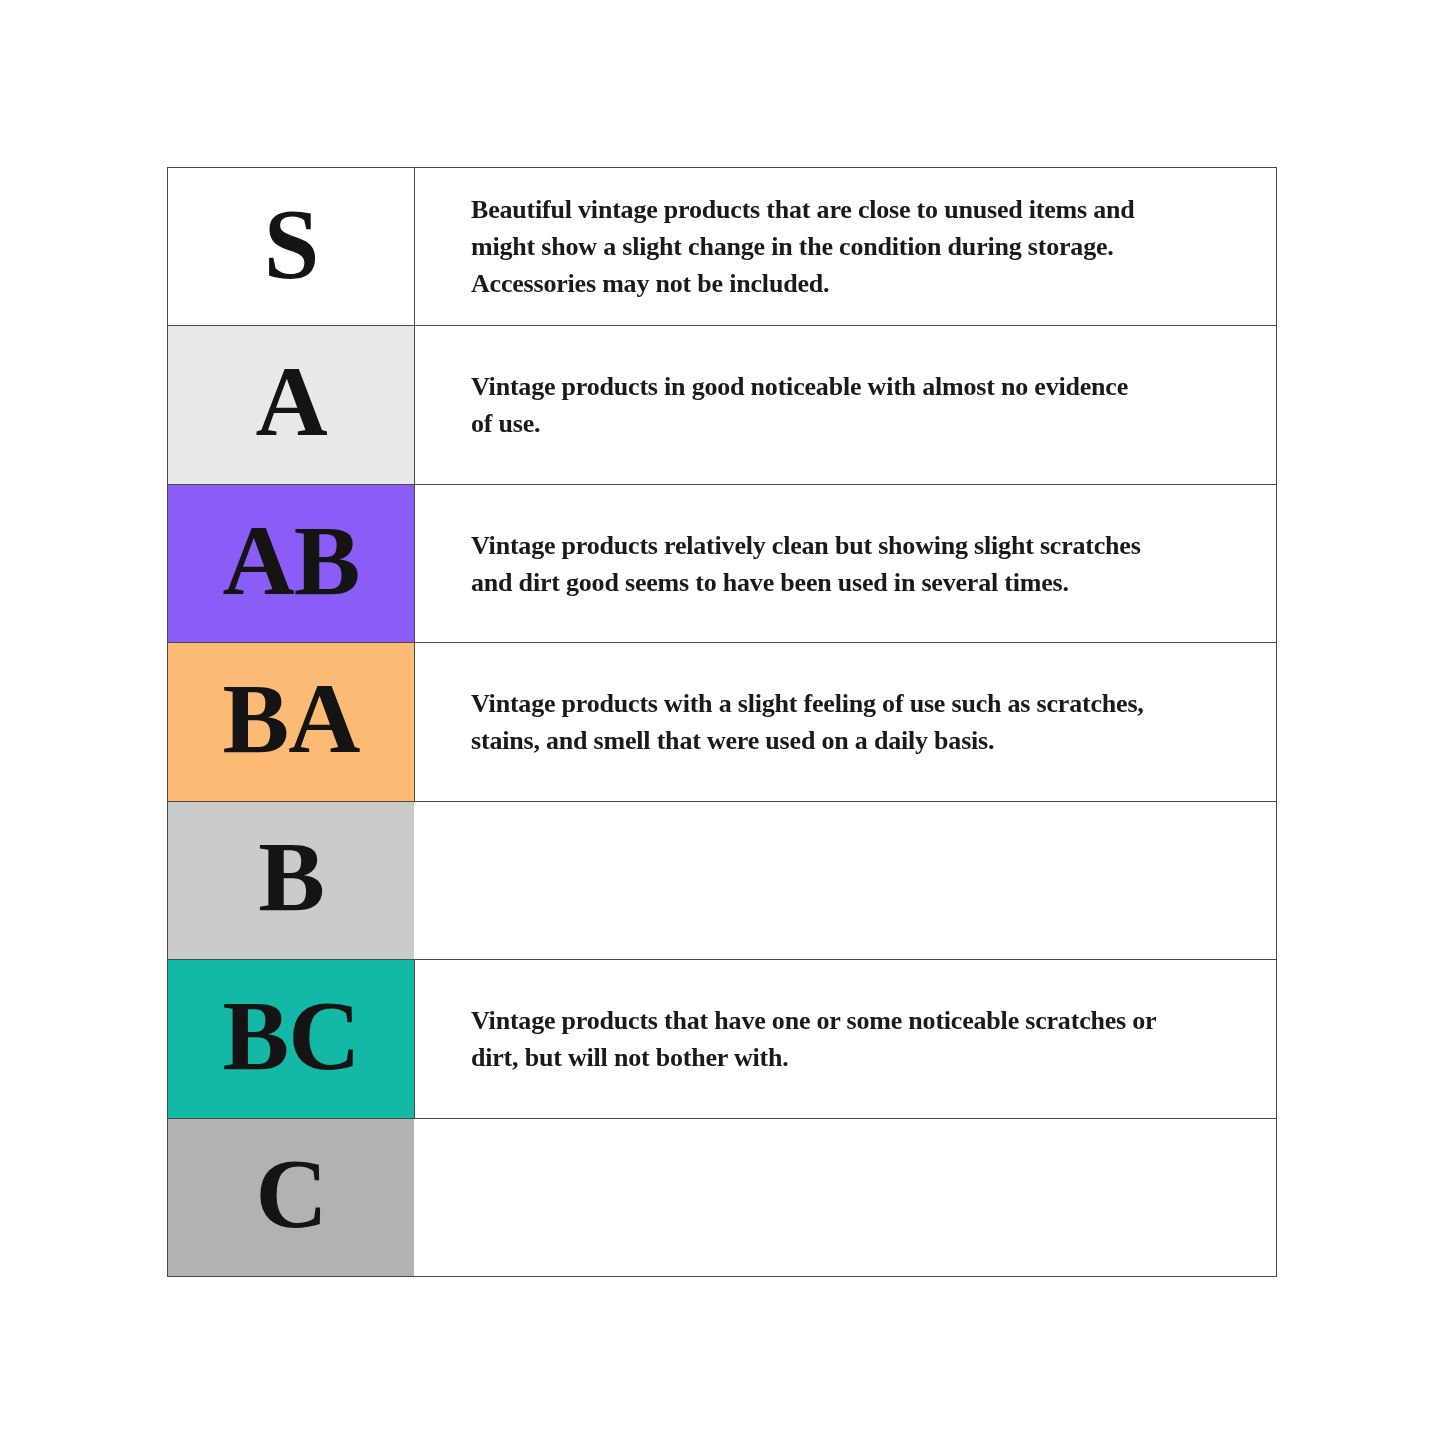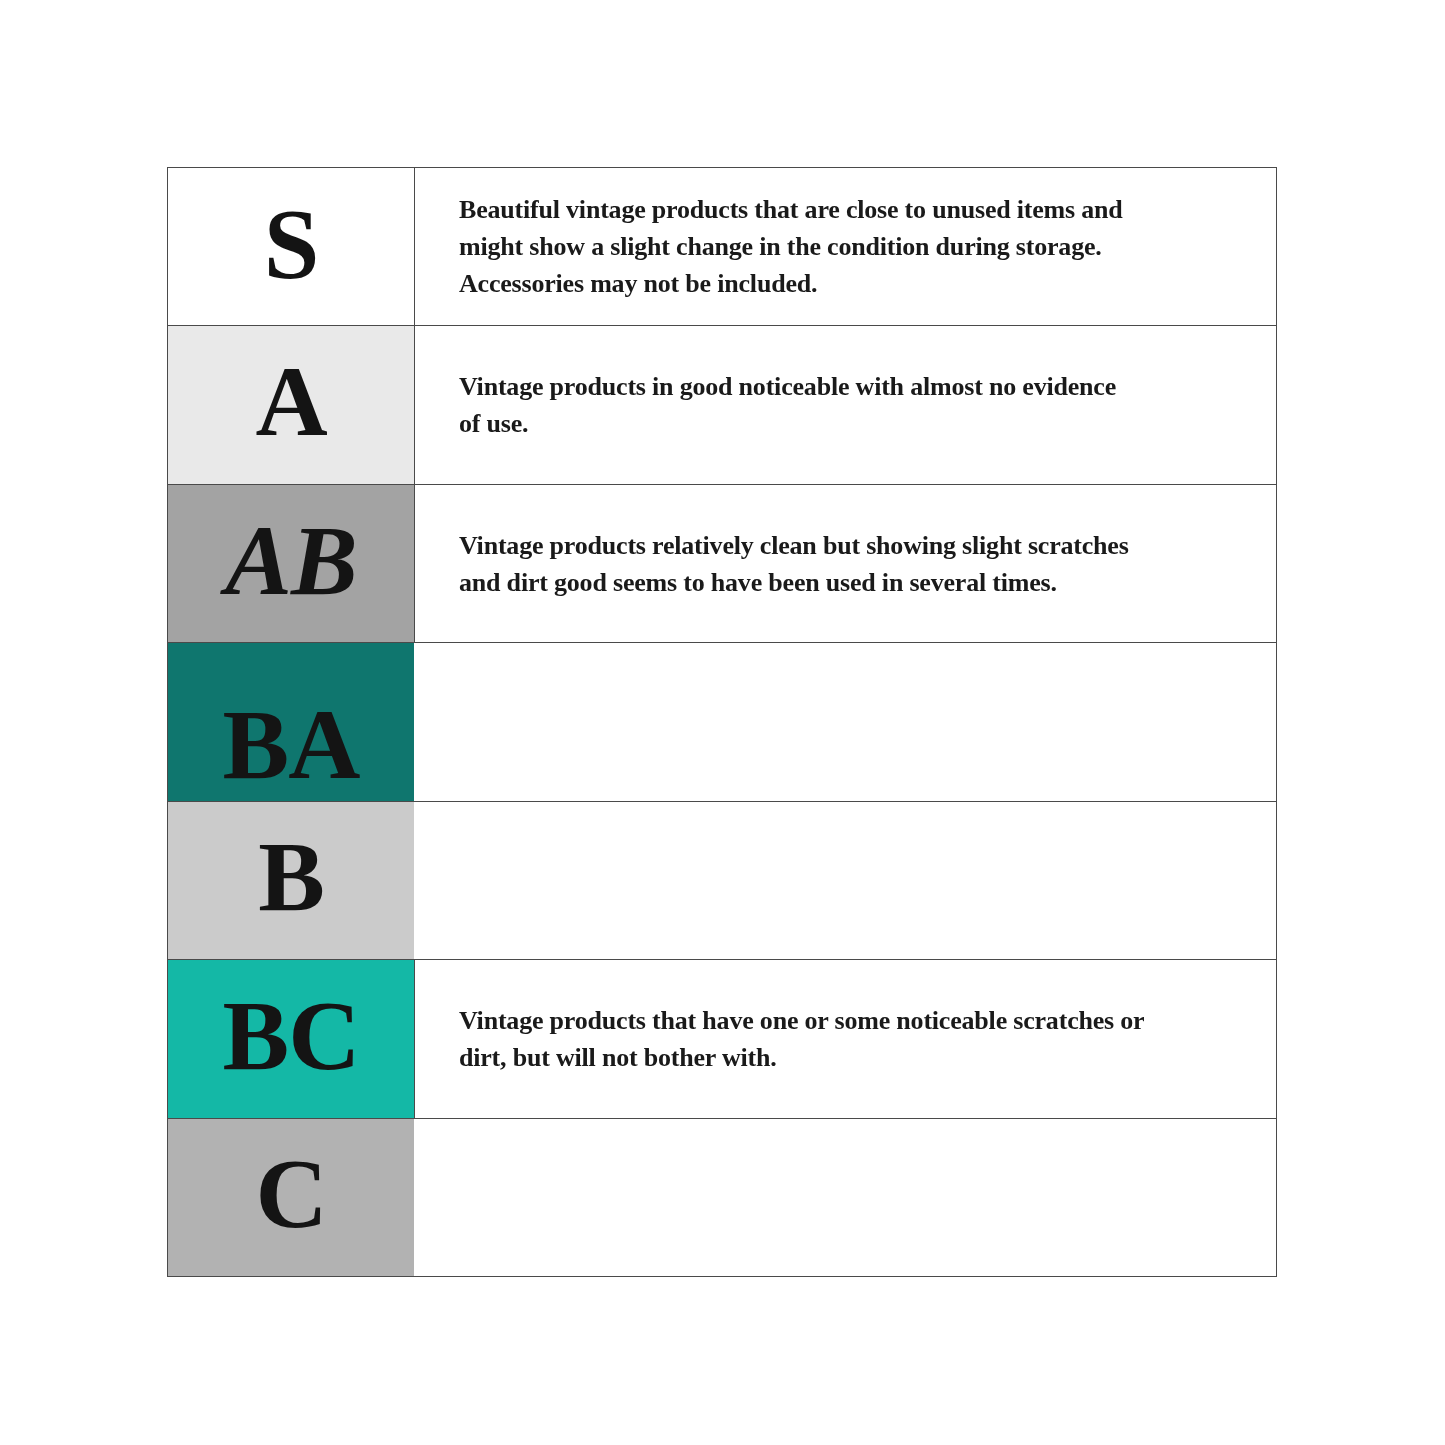--- a/index.html
+++ b/index.html
@@ -49,21 +49,21 @@
     color: #141414;
     line-height: 1;
     padding-bottom: 6px;
   }
   .desc-cell {
     flex: 1 1 auto;
     border-left: 1.5px solid #4a4a4a;
     display: flex;
     align-items: center;
     box-sizing: border-box;
-    padding-left: 44px;
+    padding-left: 56px;
     padding-right: 26px;
     background: #ffffff;
   }
   .desc-text {
     font-size: 26px;
     font-weight: 700;
     letter-spacing: -0.2px;
     line-height: 37px;
     color: #1a1a1a;
     white-space: pre-line;
@@ -89,32 +89,36 @@
     <div class="grade-cell" style="background: rgb(233, 233, 233);">
       <span class="grade-letter">A</span>
     </div>
     <div class="desc-cell">
       <div class="desc-text">Vintage products in good noticeable with almost no evidence
 of use.</div>
     </div>
   </div>
 
   <div class="grade-row">
-    <div class="grade-cell" style="background: #a3a3a3; font-style: italic;">
+    <div class="grade-cell" style="background: #8b5cf6;">
       <span class="grade-letter">AB</span>
     </div>
     <div class="desc-cell">
       <div class="desc-text">Vintage products relatively clean but showing slight scratches
 and dirt good seems to have been used in several times.</div>
     </div>
   </div>
 
   <div class="grade-row">
-    <div class="grade-cell" style="background: #0f766e; align-items: flex-end;">
+    <div class="grade-cell" style="background: #fdba74;">
       <span class="grade-letter">BA</span>
+    </div>
+    <div class="desc-cell">
+      <div class="desc-text">Vintage products with a slight feeling of use such as scratches,
+stains, and smell that were used on a daily basis.</div>
     </div>
   </div>
 
   <div class="grade-row">
     <div class="grade-cell" style="background: rgb(203, 203, 203);">
       <span class="grade-letter">B</span>
     </div>
   </div>
 
   <div class="grade-row">

